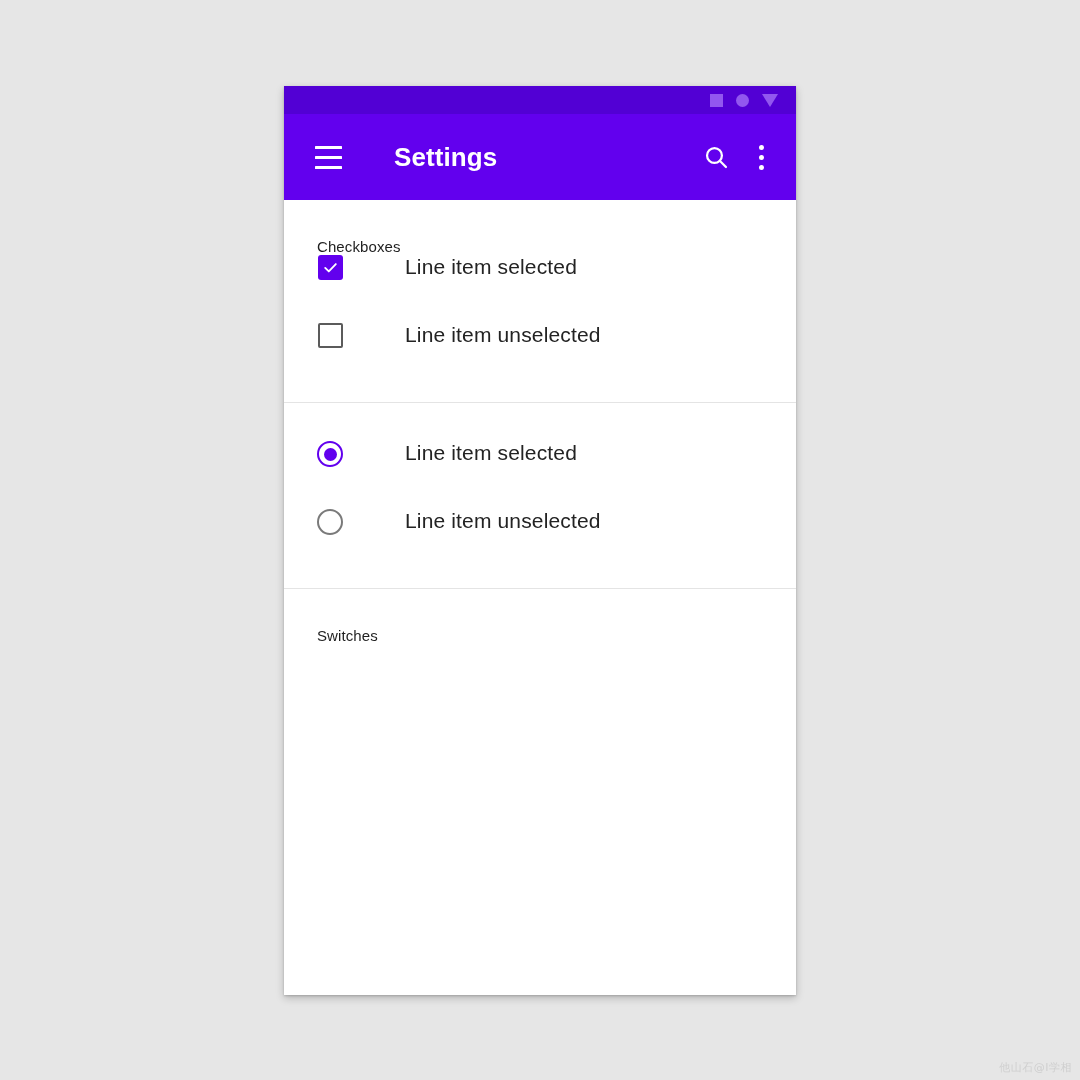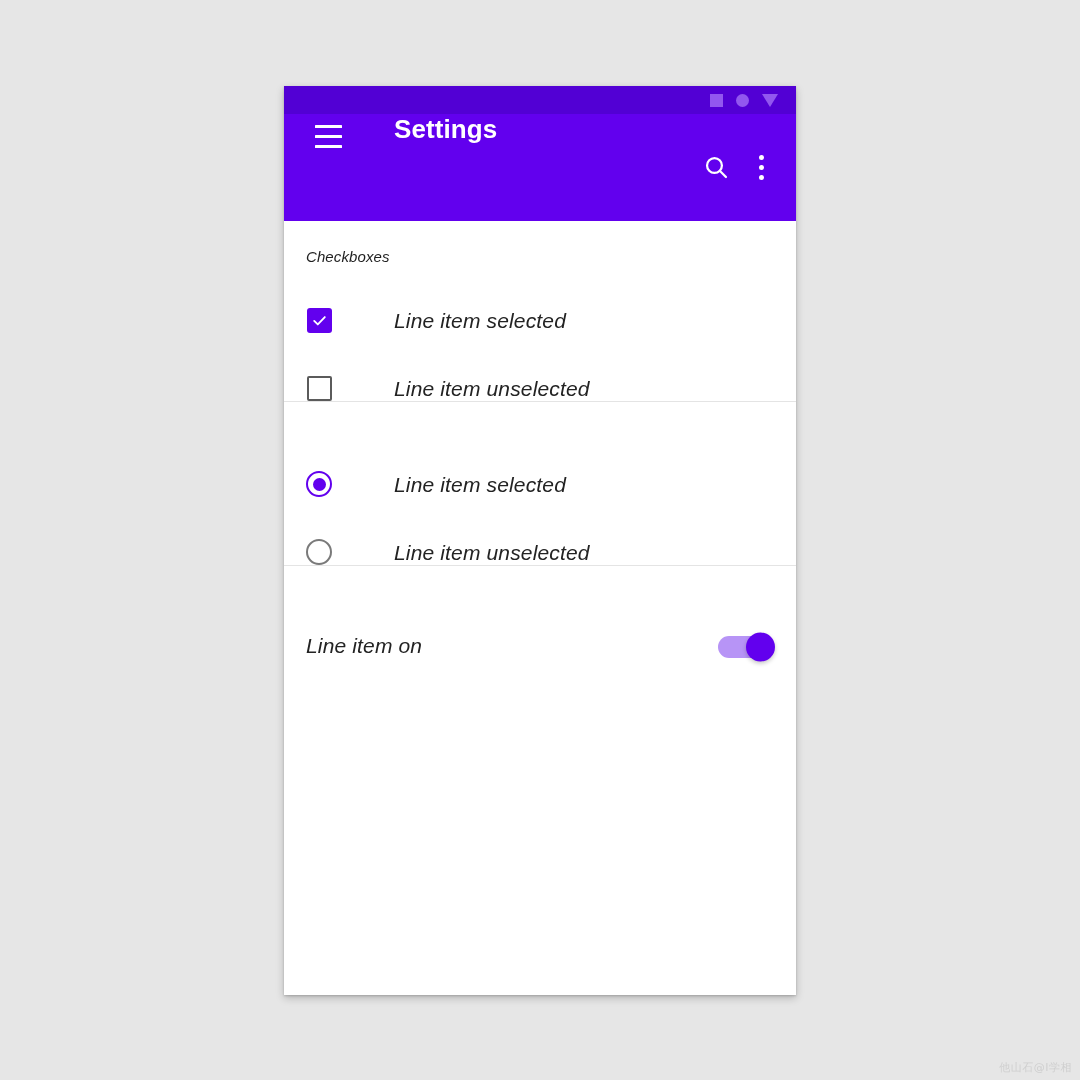--- a/index.html
+++ b/index.html
@@ -46,24 +46,24 @@
   }
   .st-triangle {
     width: 0; height: 0;
     border-left: 8px solid transparent;
     border-right: 8px solid transparent;
     border-top: 13px solid #9257ef;
   }
 
   
   #app-bar {
-    height: 107px;
+    height: 86px;
     background: #6200ee;
     display: flex;
-    align-items: flex-start;
+    align-items: center;
     padding: 0 0 0 22px;
     box-sizing: border-box;
     position: relative;
   }
   #menu-button {
     width: 44px; height: 44px;
     display: flex; flex-direction: column;
     justify-content: center; align-items: center;
     cursor: pointer;
   }
@@ -103,35 +103,34 @@
     display: block;
     width: 5px; height: 5px;
     border-radius: 50%;
     background: #ffffff;
     margin: 2.5px 0;
   }
 
   
   .section {
     position: relative;
-    padding: 0;
-    font-style: italic;
+    padding: 11px;
   }
   .section + .section { border-top: 1px solid #e4e4e4; }
 
   .section-title {
     font-size: 15px;
     color: #1f1f1f;
     padding: 27px 0 0 22px;
     letter-spacing: 0.1px;
   }
 
   .row {
     display: flex;
-    align-items: flex-end;
+    align-items: flex-start;
     height: 68px;
     padding: 0 22px;
     box-sizing: border-box;
   }
   #sec-checkboxes .row:first-of-type { margin-top: 27px; }
   #sec-radios .row:first-of-type { margin-top: 27px; }
   #sec-switches .row:first-of-type { margin-top: 24px; }
 
   .row-label {
     font-size: 21px;
@@ -303,26 +302,20 @@
 
     <div class="row">
       <span class="ctrl-wrap">
         <span class="radio-off"></span>
       </span>
       <span class="row-label control-label">Line item unselected</span>
     </div>
   </div>
 
   <div class="section" id="sec-switches">
-
-    <div class="row">
-      <span class="row-label">Line item on</span>
-      <span class="switch switch-on">
-        <span class="track"></span>
-        <span class="thumb"></span>
-      </span>
-    </div>
+    <div class="section-title">Switches</div>
+
 
   </div>
 
 </div>
 
 <div id="watermark">他山石@I学相</div>
 
 </body></html>

